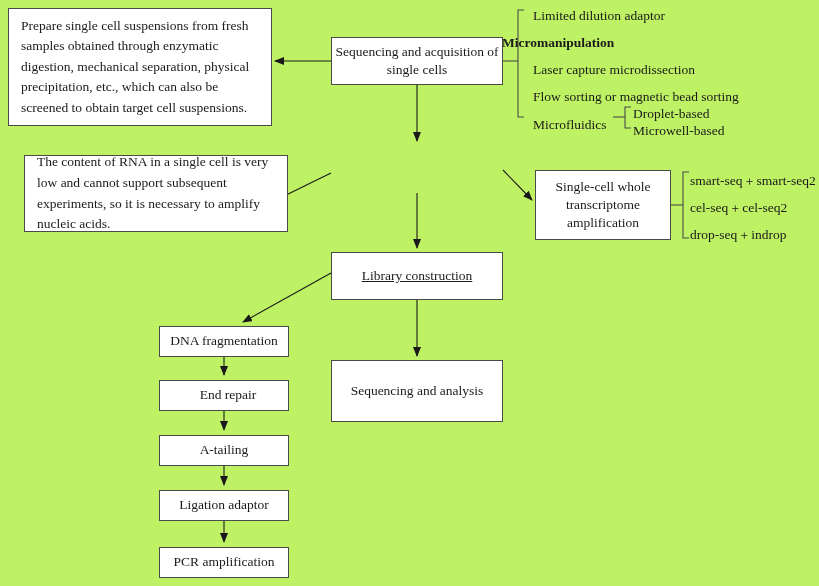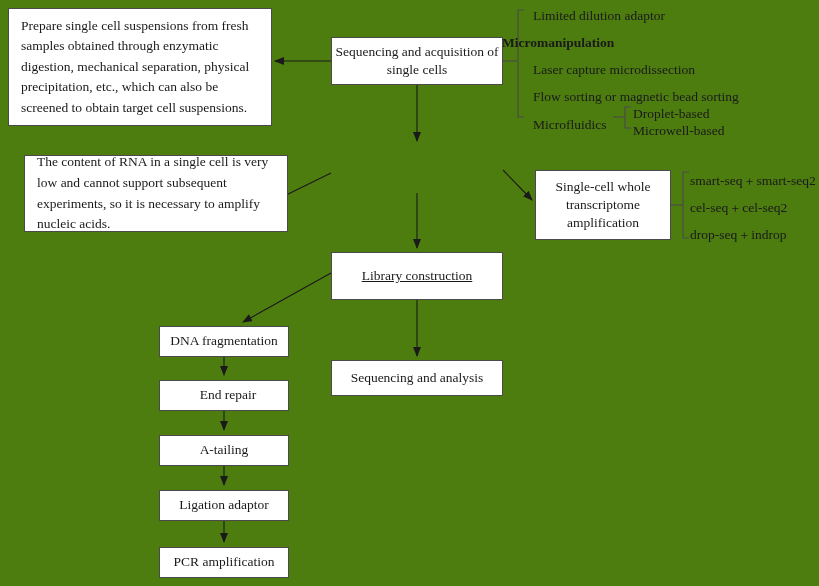--- a/index.html
+++ b/index.html
@@ -7,21 +7,21 @@
     padding: 0;
     background: #ffffff;
   }
   body {
     font-family: "Liberation Serif", "DejaVu Serif", serif;
   }
   #canvas {
     position: relative;
     width: 819px;
     height: 586px;
-    background: #4d7c0f;
+    background: #bef264;
     overflow: hidden;
   }
   svg#wires {
     position: absolute;
     left: 0;
     top: 0;
     width: 819px;
     height: 586px;
     pointer-events: none;
   }
@@ -123,21 +123,21 @@
 
   <div class="node" style="left:331px; top:37px; width:172px; height:48px;">
     <div class="inner">Sequencing and acquisition of single cells</div>
   </div>
 
 
   <div class="node" style="left:331px; top:252px; width:172px; height:48px;text-decoration:underline;">
     <div class="inner">Library construction</div>
   </div>
 
-  <div class="node" style="left:331px; top:360px; width:172px; height:36px;">
+  <div class="node" style="left:331px; top:360px; width:172px; height:62px;">
     <div class="inner">Sequencing and analysis</div>
   </div>
 
   <div class="node" style="left:159px; top:326px; width:130px; height:31px;">
     <div class="inner">DNA fragmentation</div>
   </div>
   <div class="node" style="left:159px; top:380px; width:130px; height:31px;padding-left:8px;">
     <div class="inner">End repair</div>
   </div>
   <div class="node" style="left:159px; top:435px; width:130px; height:31px;">

